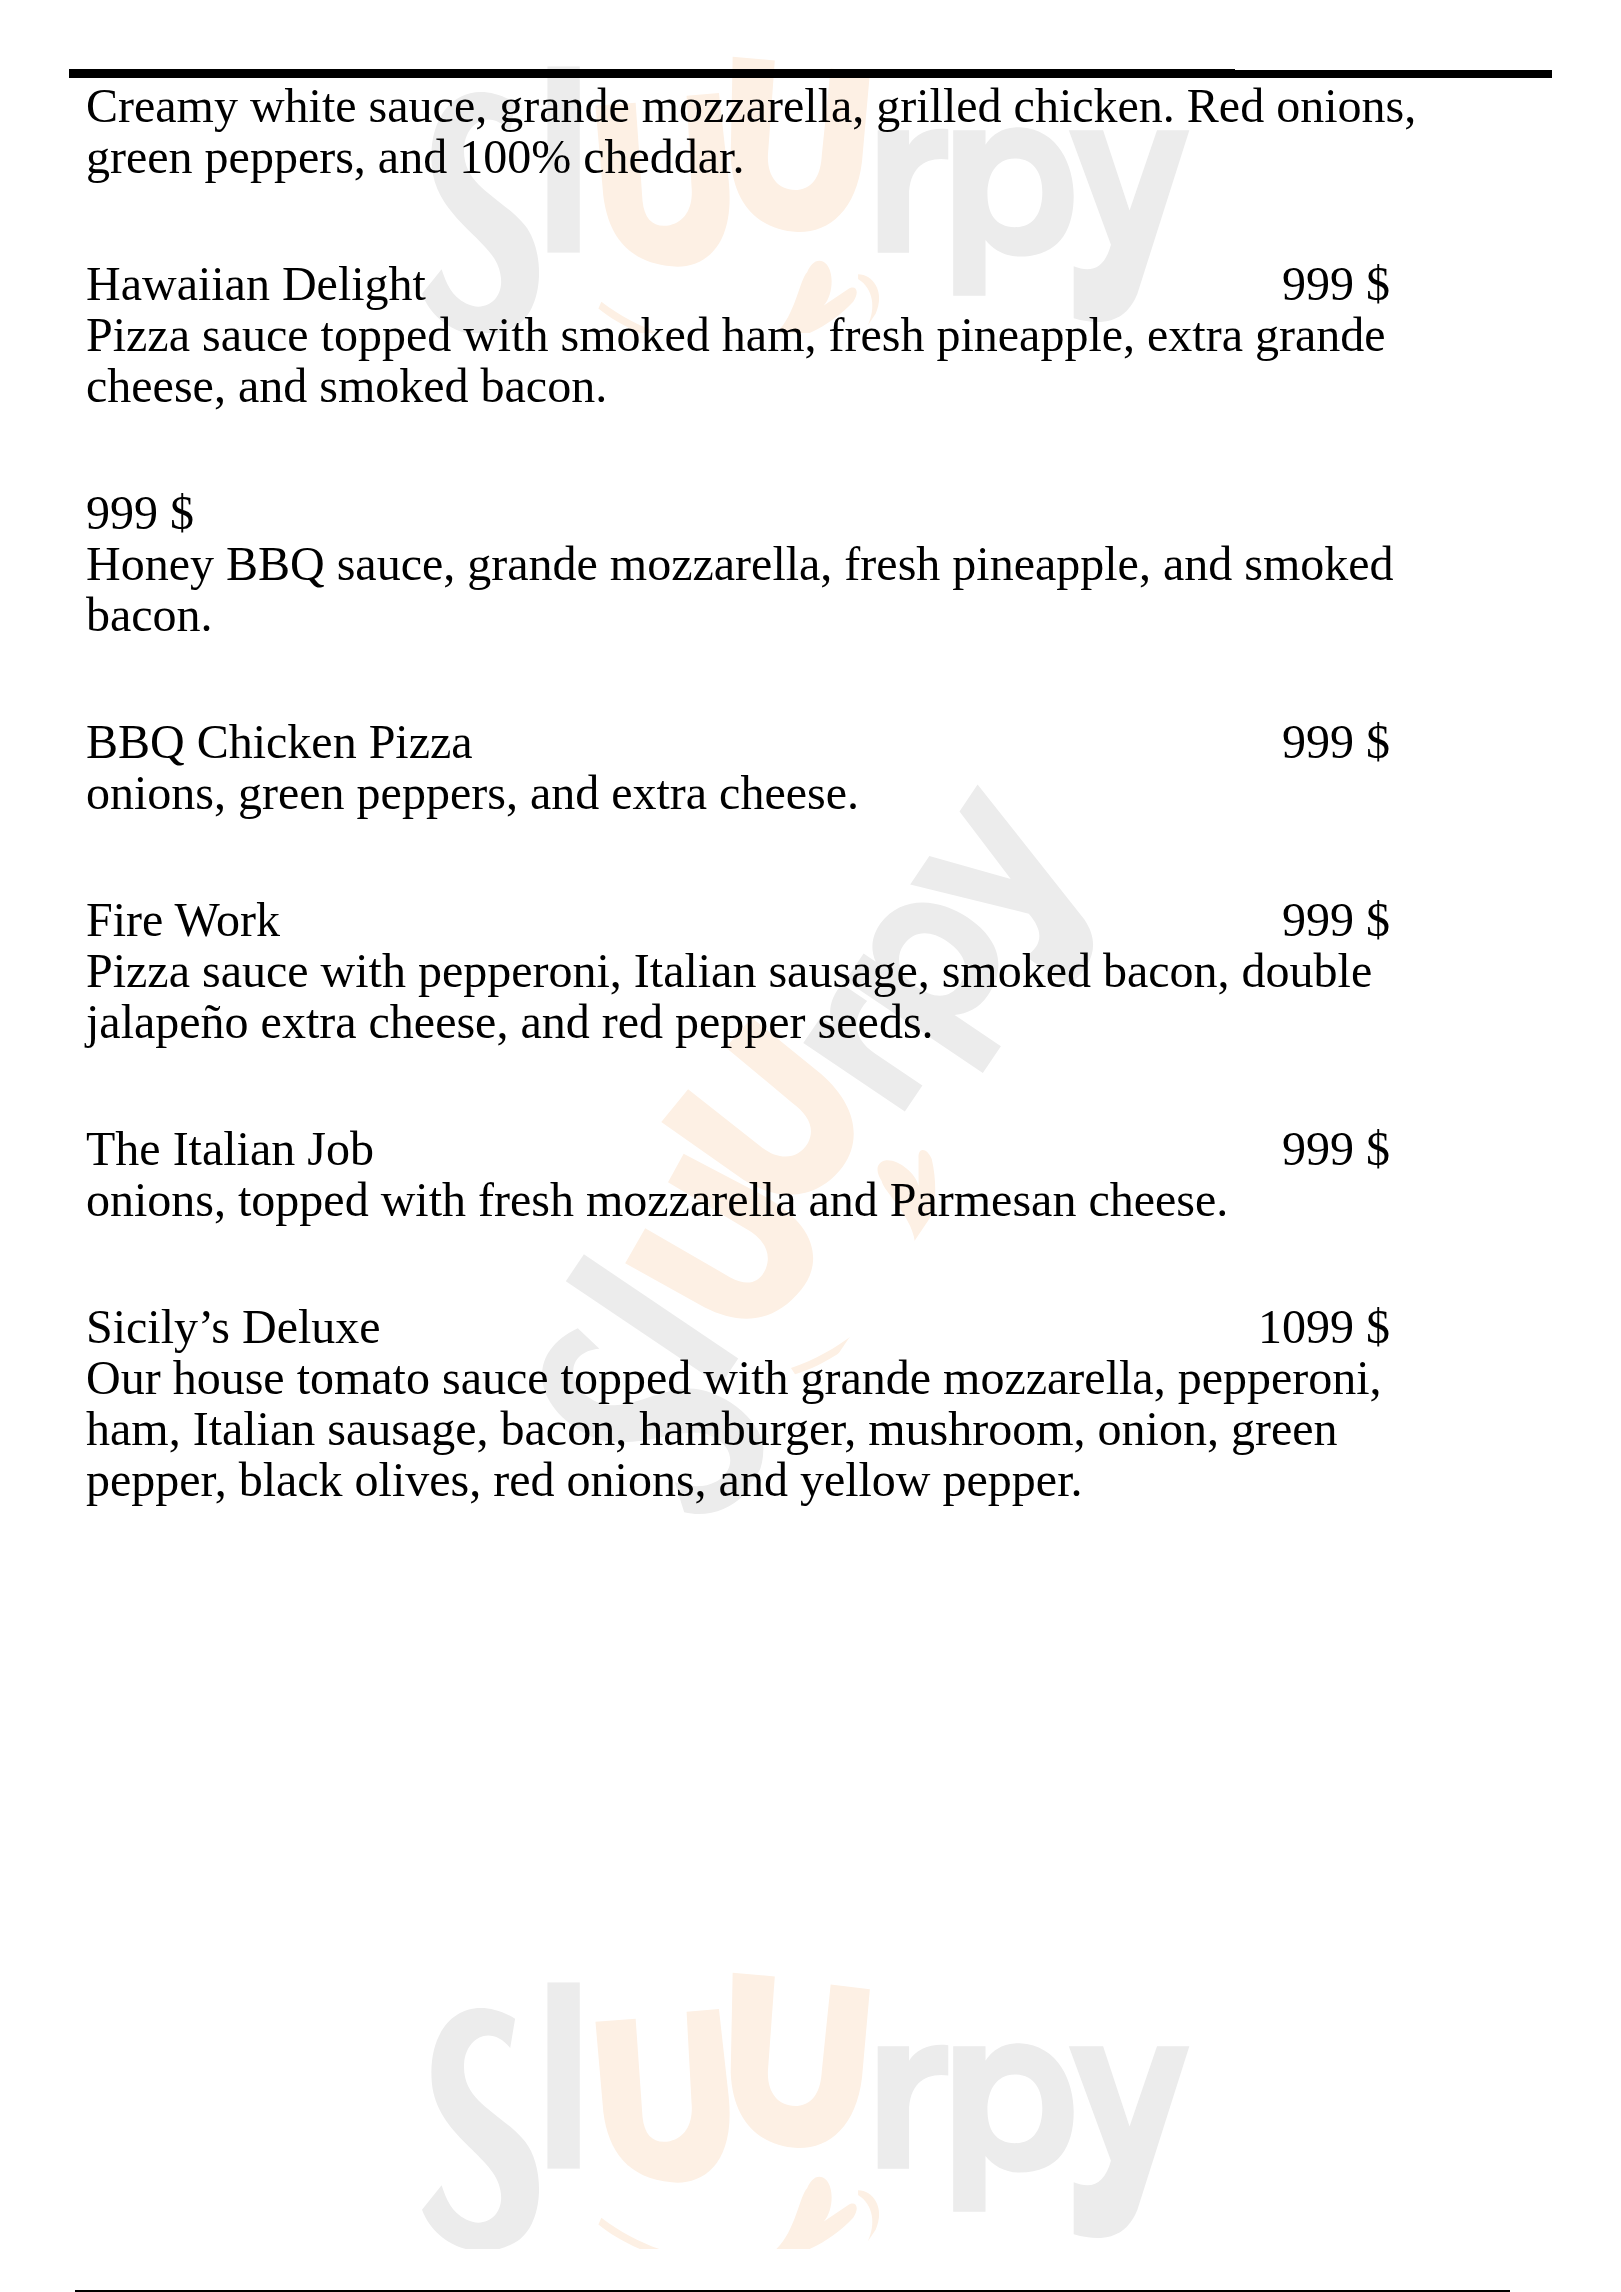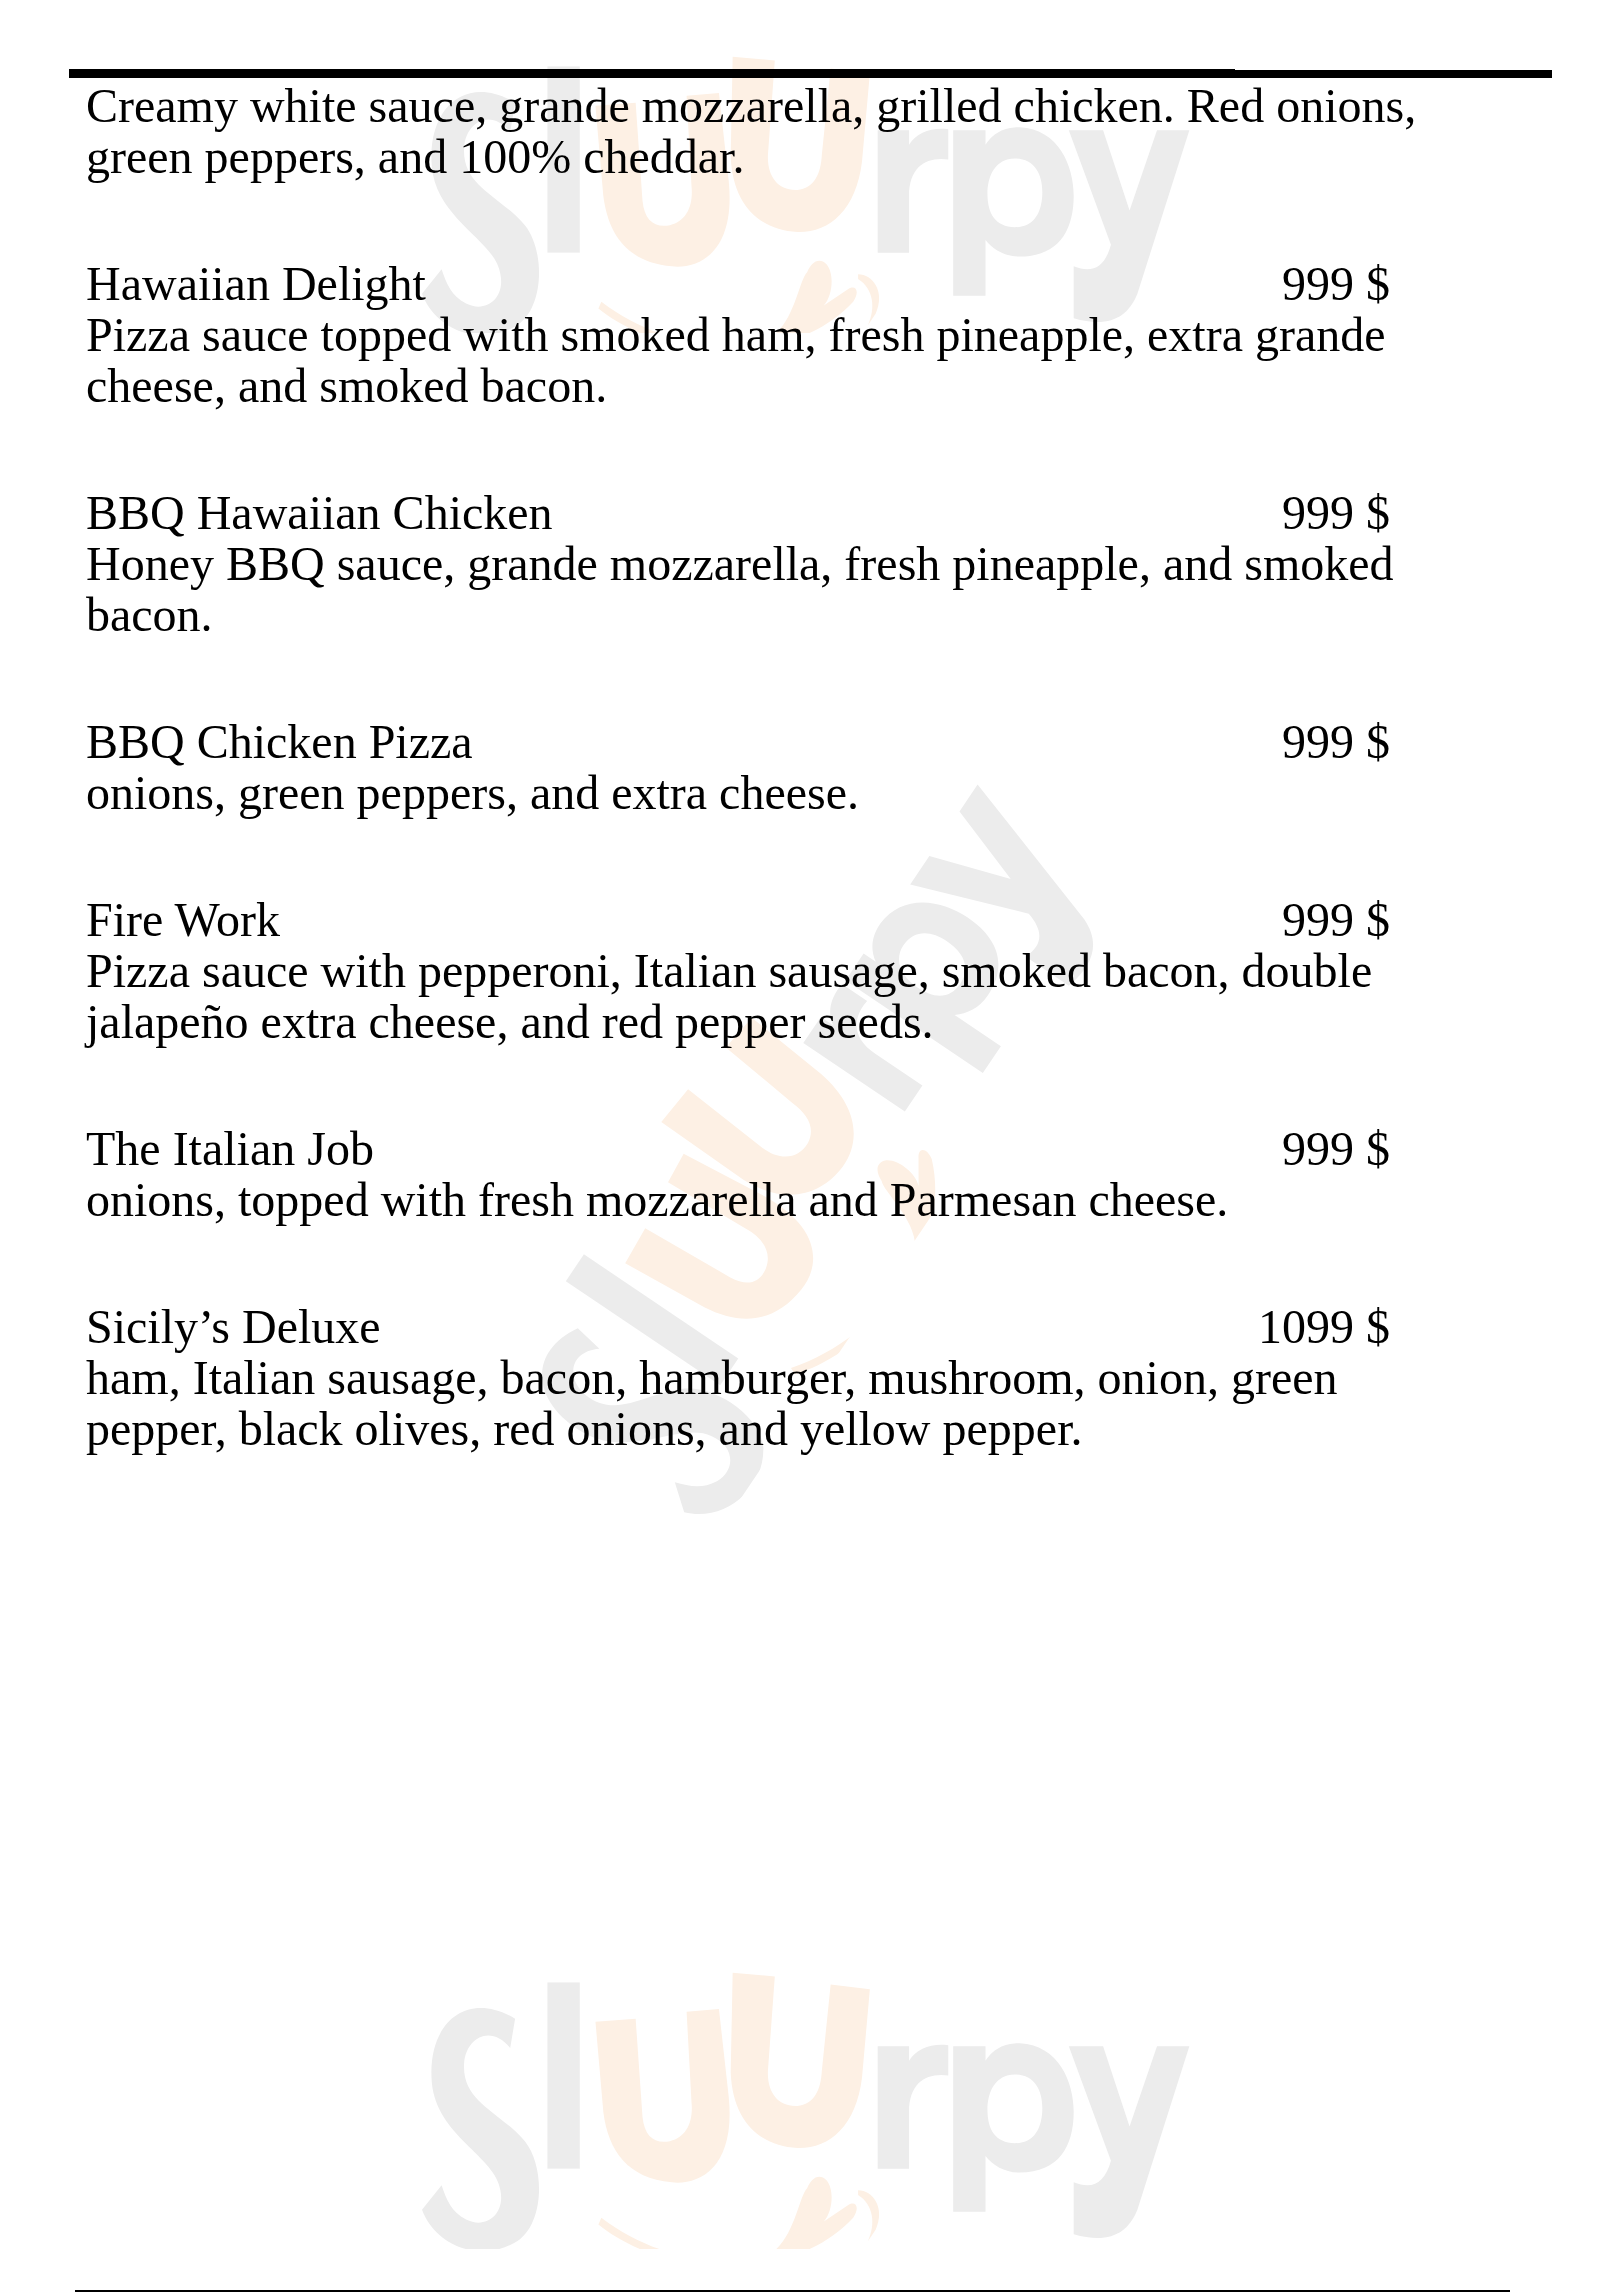--- a/index.html
+++ b/index.html
@@ -160,21 +160,20 @@
     <div class="item-head">
       <span class="title">Hawaiian Delight</span>
       <span class="price">999 $</span>
     </div>
     <div class="desc-line">Pizza sauce topped with smoked ham, fresh pineapple, extra grande</div>
     <div class="desc-line">cheese, and smoked bacon.</div>
   </div>
 
   <div class="item">
     <div class="item-head">
-      <span class="title">BBQ Hawaiian Chicken</span>
       <span class="price">999 $</span>
     </div>
     <div class="desc-line">Honey BBQ sauce, grande mozzarella, fresh pineapple, and smoked</div>
     <div class="desc-line">bacon.</div>
   </div>
 
   <div class="item">
     <div class="item-head">
       <span class="title">BBQ Chicken Pizza</span>
       <span class="price">999 $</span>
@@ -197,18 +196,19 @@
       <span class="price">999 $</span>
     </div>
     <div class="desc-line">onions, topped with fresh mozzarella and Parmesan cheese.</div>
   </div>
 
   <div class="item">
     <div class="item-head">
       <span class="title">Sicily’s Deluxe</span>
       <span class="price">1099 $</span>
     </div>
+    <div class="desc-line">Our house tomato sauce topped with grande mozzarella, pepperoni,</div>
     <div class="desc-line">ham, Italian sausage, bacon, hamburger, mushroom, onion, green</div>
     <div class="desc-line">pepper, black olives, red onions, and yellow pepper.</div>
   </div>
 
 </div>
 
 
 </body></html>

